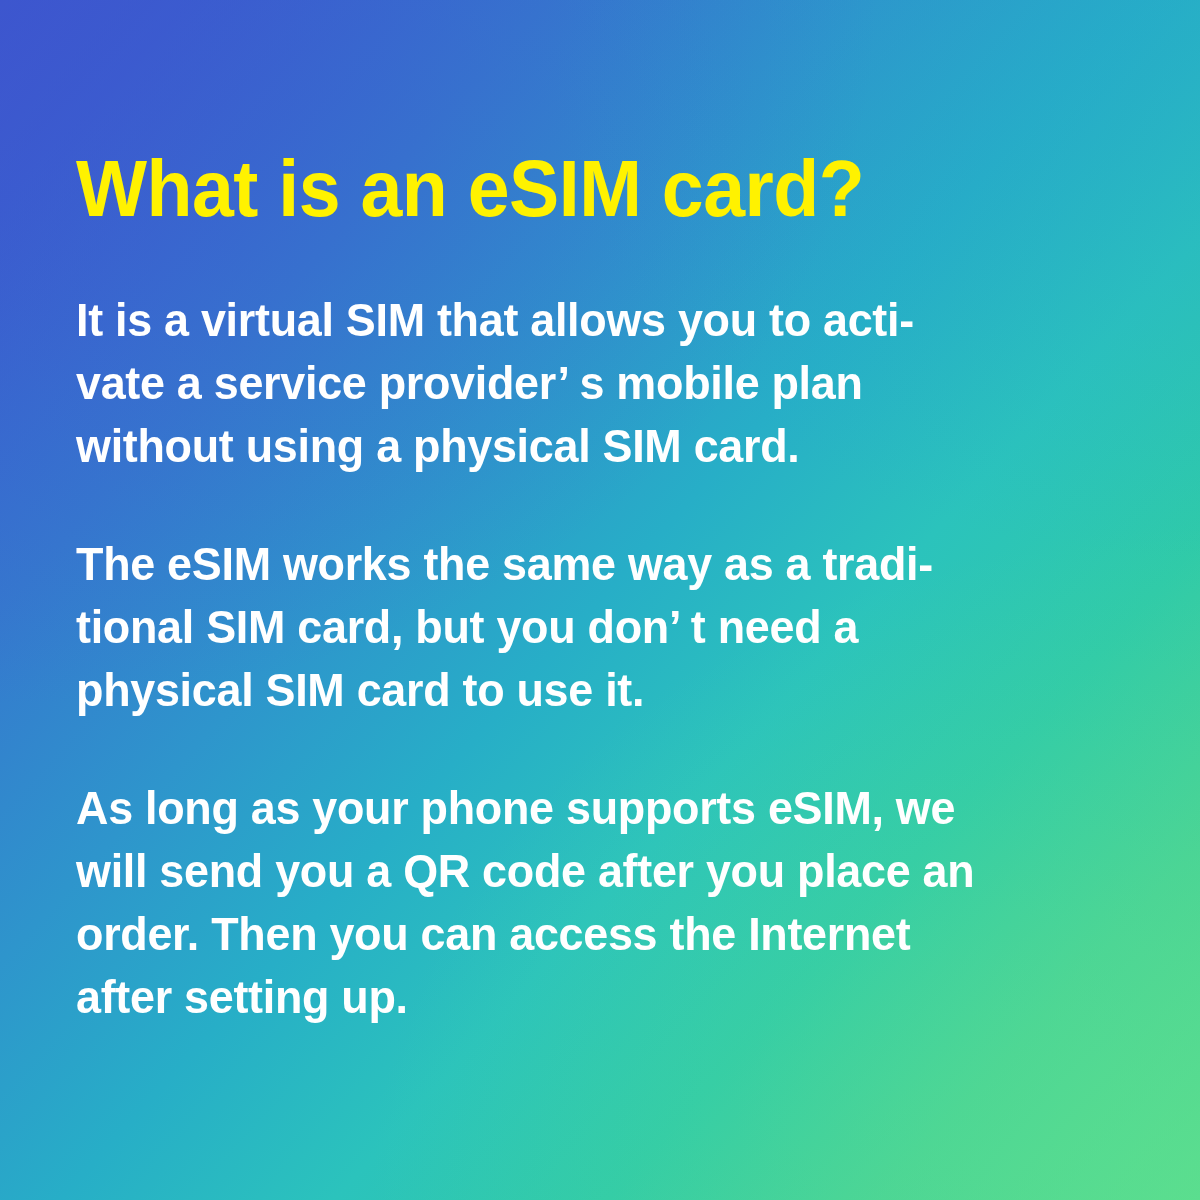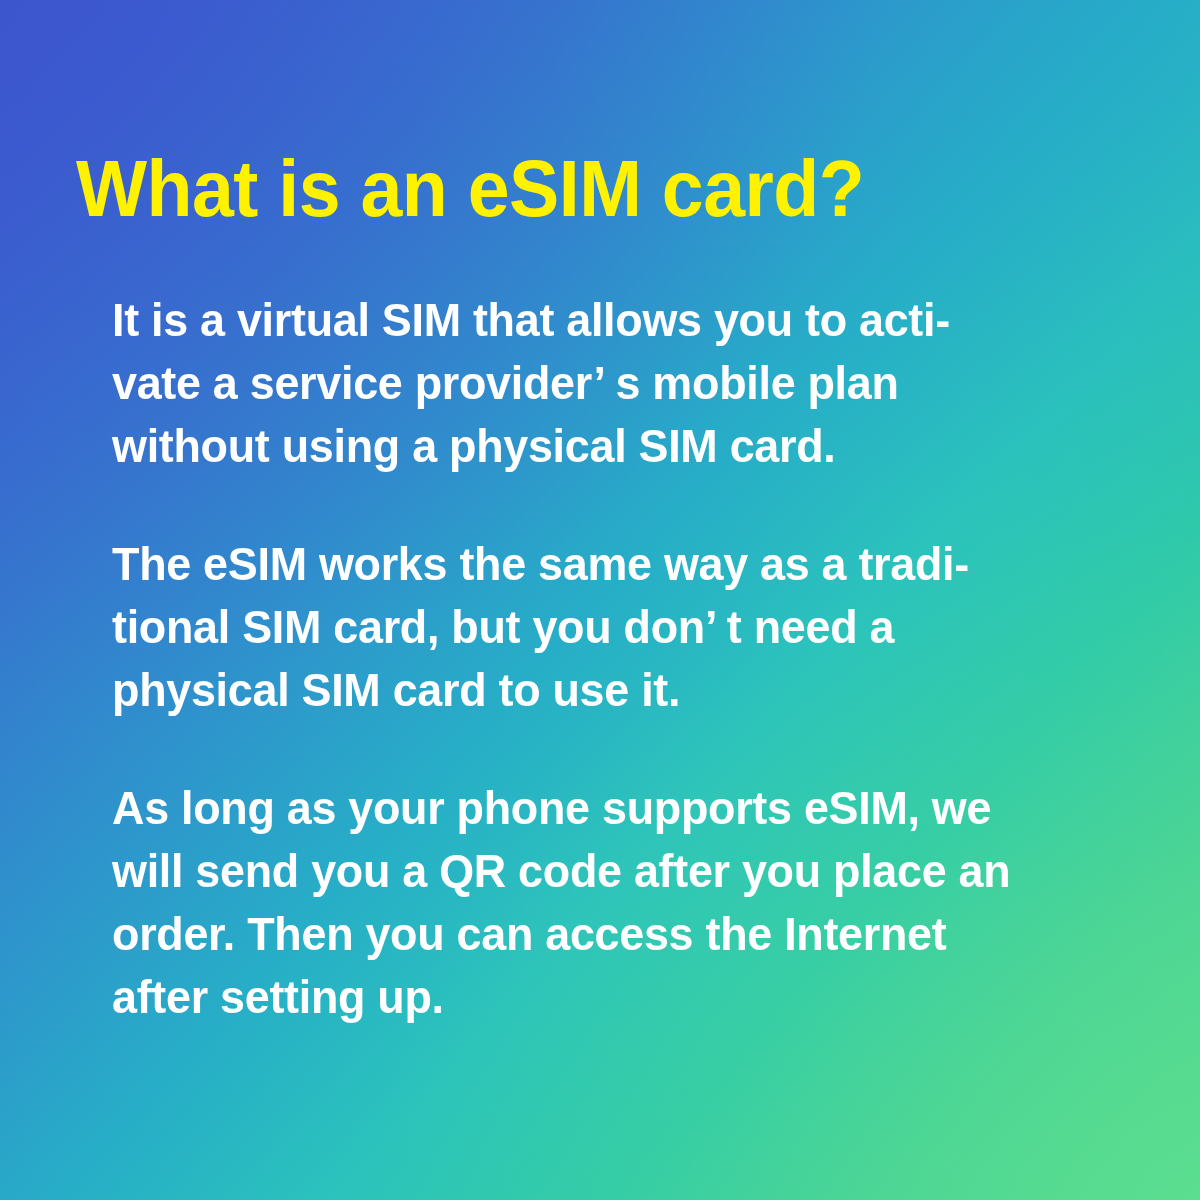--- a/index.html
+++ b/index.html
@@ -70,21 +70,20 @@
     transform: scaleX(0.94);
     transform-origin: left center;
     white-space: nowrap;
   }
 
   .body-block {
     position: absolute;
     left: 0;
     top: 288px;
     width: 1000px;
-    margin-left: 36px;
   }
 
   .para {
     color: #ffffff;
     font-size: 47px;
     font-weight: 700;
     line-height: 63px;
     letter-spacing: -0.3px;
     transform: scaleX(0.955);
     transform-origin: left top;

